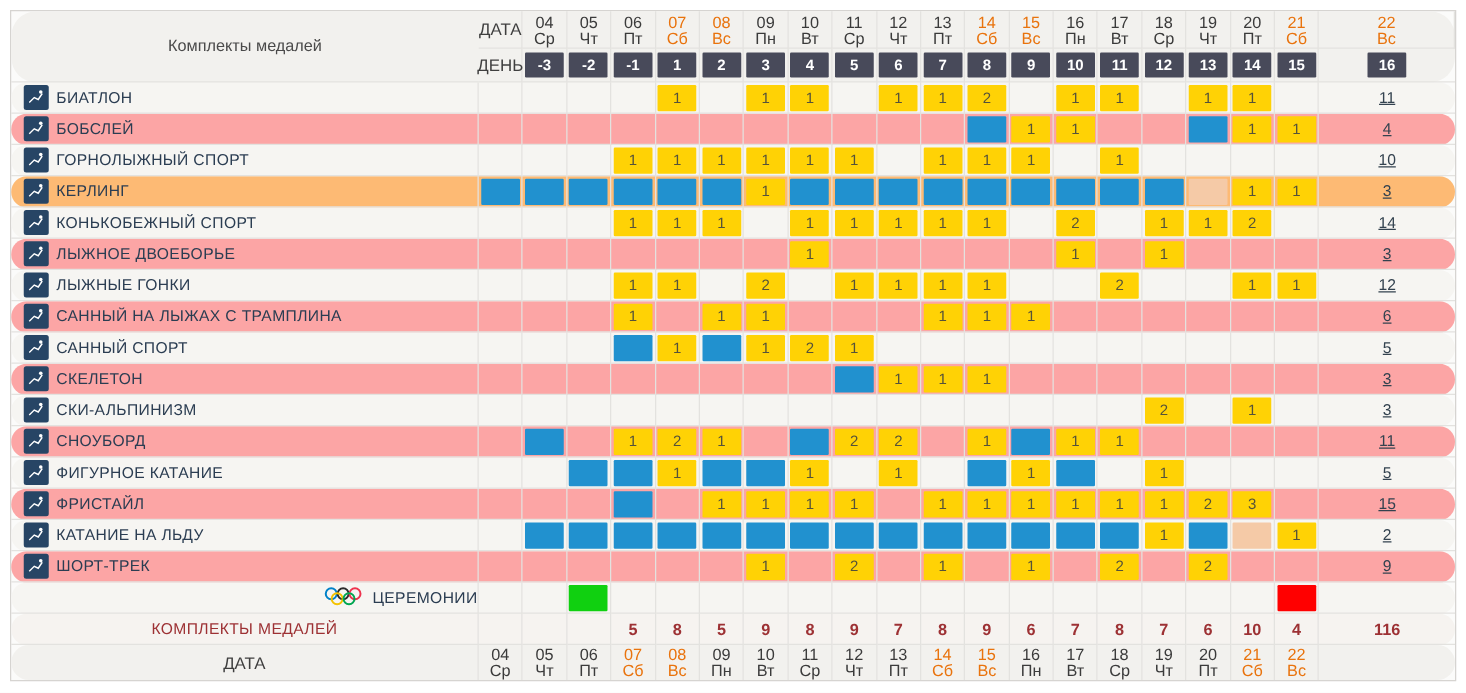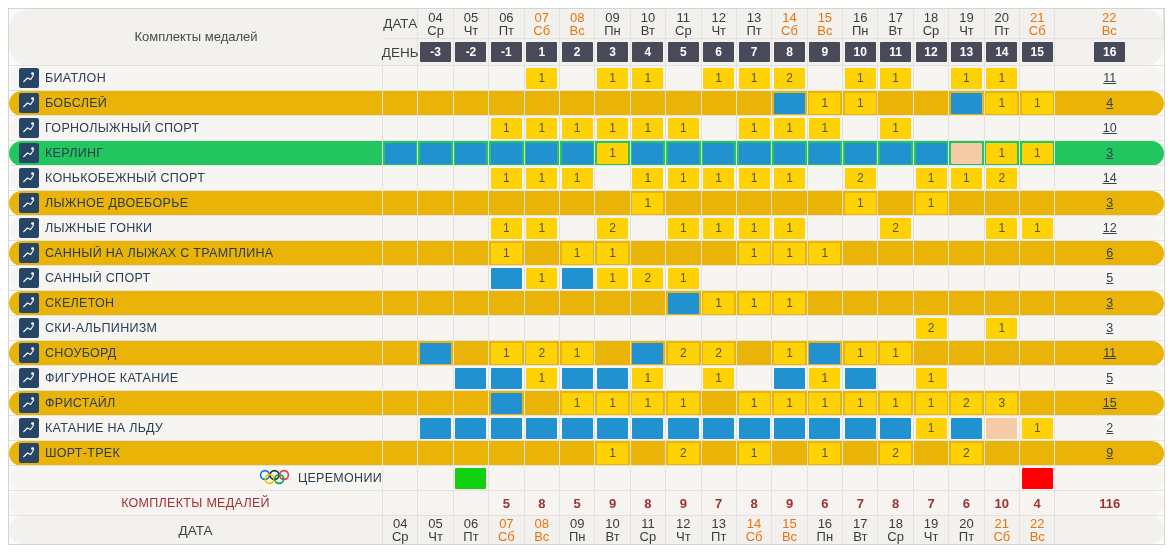--- a/index.html
+++ b/index.html
@@ -14,22 +14,22 @@
   .hdr{grid-template-rows:30px 27px;background:#f2f1ee;}
   .hdr .c{border-bottom:1px solid #e3e2df;}
   .hlab{font-size:13.5px;color:#3f3f3f;}
   .datec{flex-direction:column;line-height:13px;font-size:13px;font-weight:normal;color:#3b3b3b;}
   .datec.wk{color:#e9730d;}
   .medhead{grid-row:1/3;font-size:13px;color:#4a4a4a;text-align:center;line-height:16px;padding:0 6px;border-right:none;}
   .dayblk{width:31px;height:20px;background:#484a5a;color:#fff;font-weight:bold;font-size:12px;display:flex;align-items:center;justify-content:center;border-radius:1px;}
   
   .row{height:25px;}
   .row.sa{background:#f6f5f2;}
-  .row.sb{background:#eab308;}
-  .row.hl{background:#22c55e;}
+  .row.sb{background:#fca5a5;}
+  .row.hl{background:#fdba74;}
   .labcell{justify-content:flex-start;padding-left:10px;gap:6px;}
   .sportlab{font-size:12.5px;color:#2b3d52;letter-spacing:.3px;white-space:nowrap;overflow:hidden;}
   .icon{width:20px;height:20px;background:#274565;border-radius:2px;display:flex;align-items:center;justify-content:center;flex:0 0 auto;}
   .blk{width:31px;height:21px;display:flex;align-items:center;justify-content:center;font-size:12px;border-radius:1px;}
   .blk.y{background:#ffd205;color:#55523a;}
   .blk.b{background:#2191cf;}
   .blk.p{background:#f5caa7;}
   .blk.g{background:#10d010;}
   .blk.r{background:#ff0000;}
   .mlink{font-size:12.5px;color:#33424f;text-decoration:underline;cursor:pointer;}

